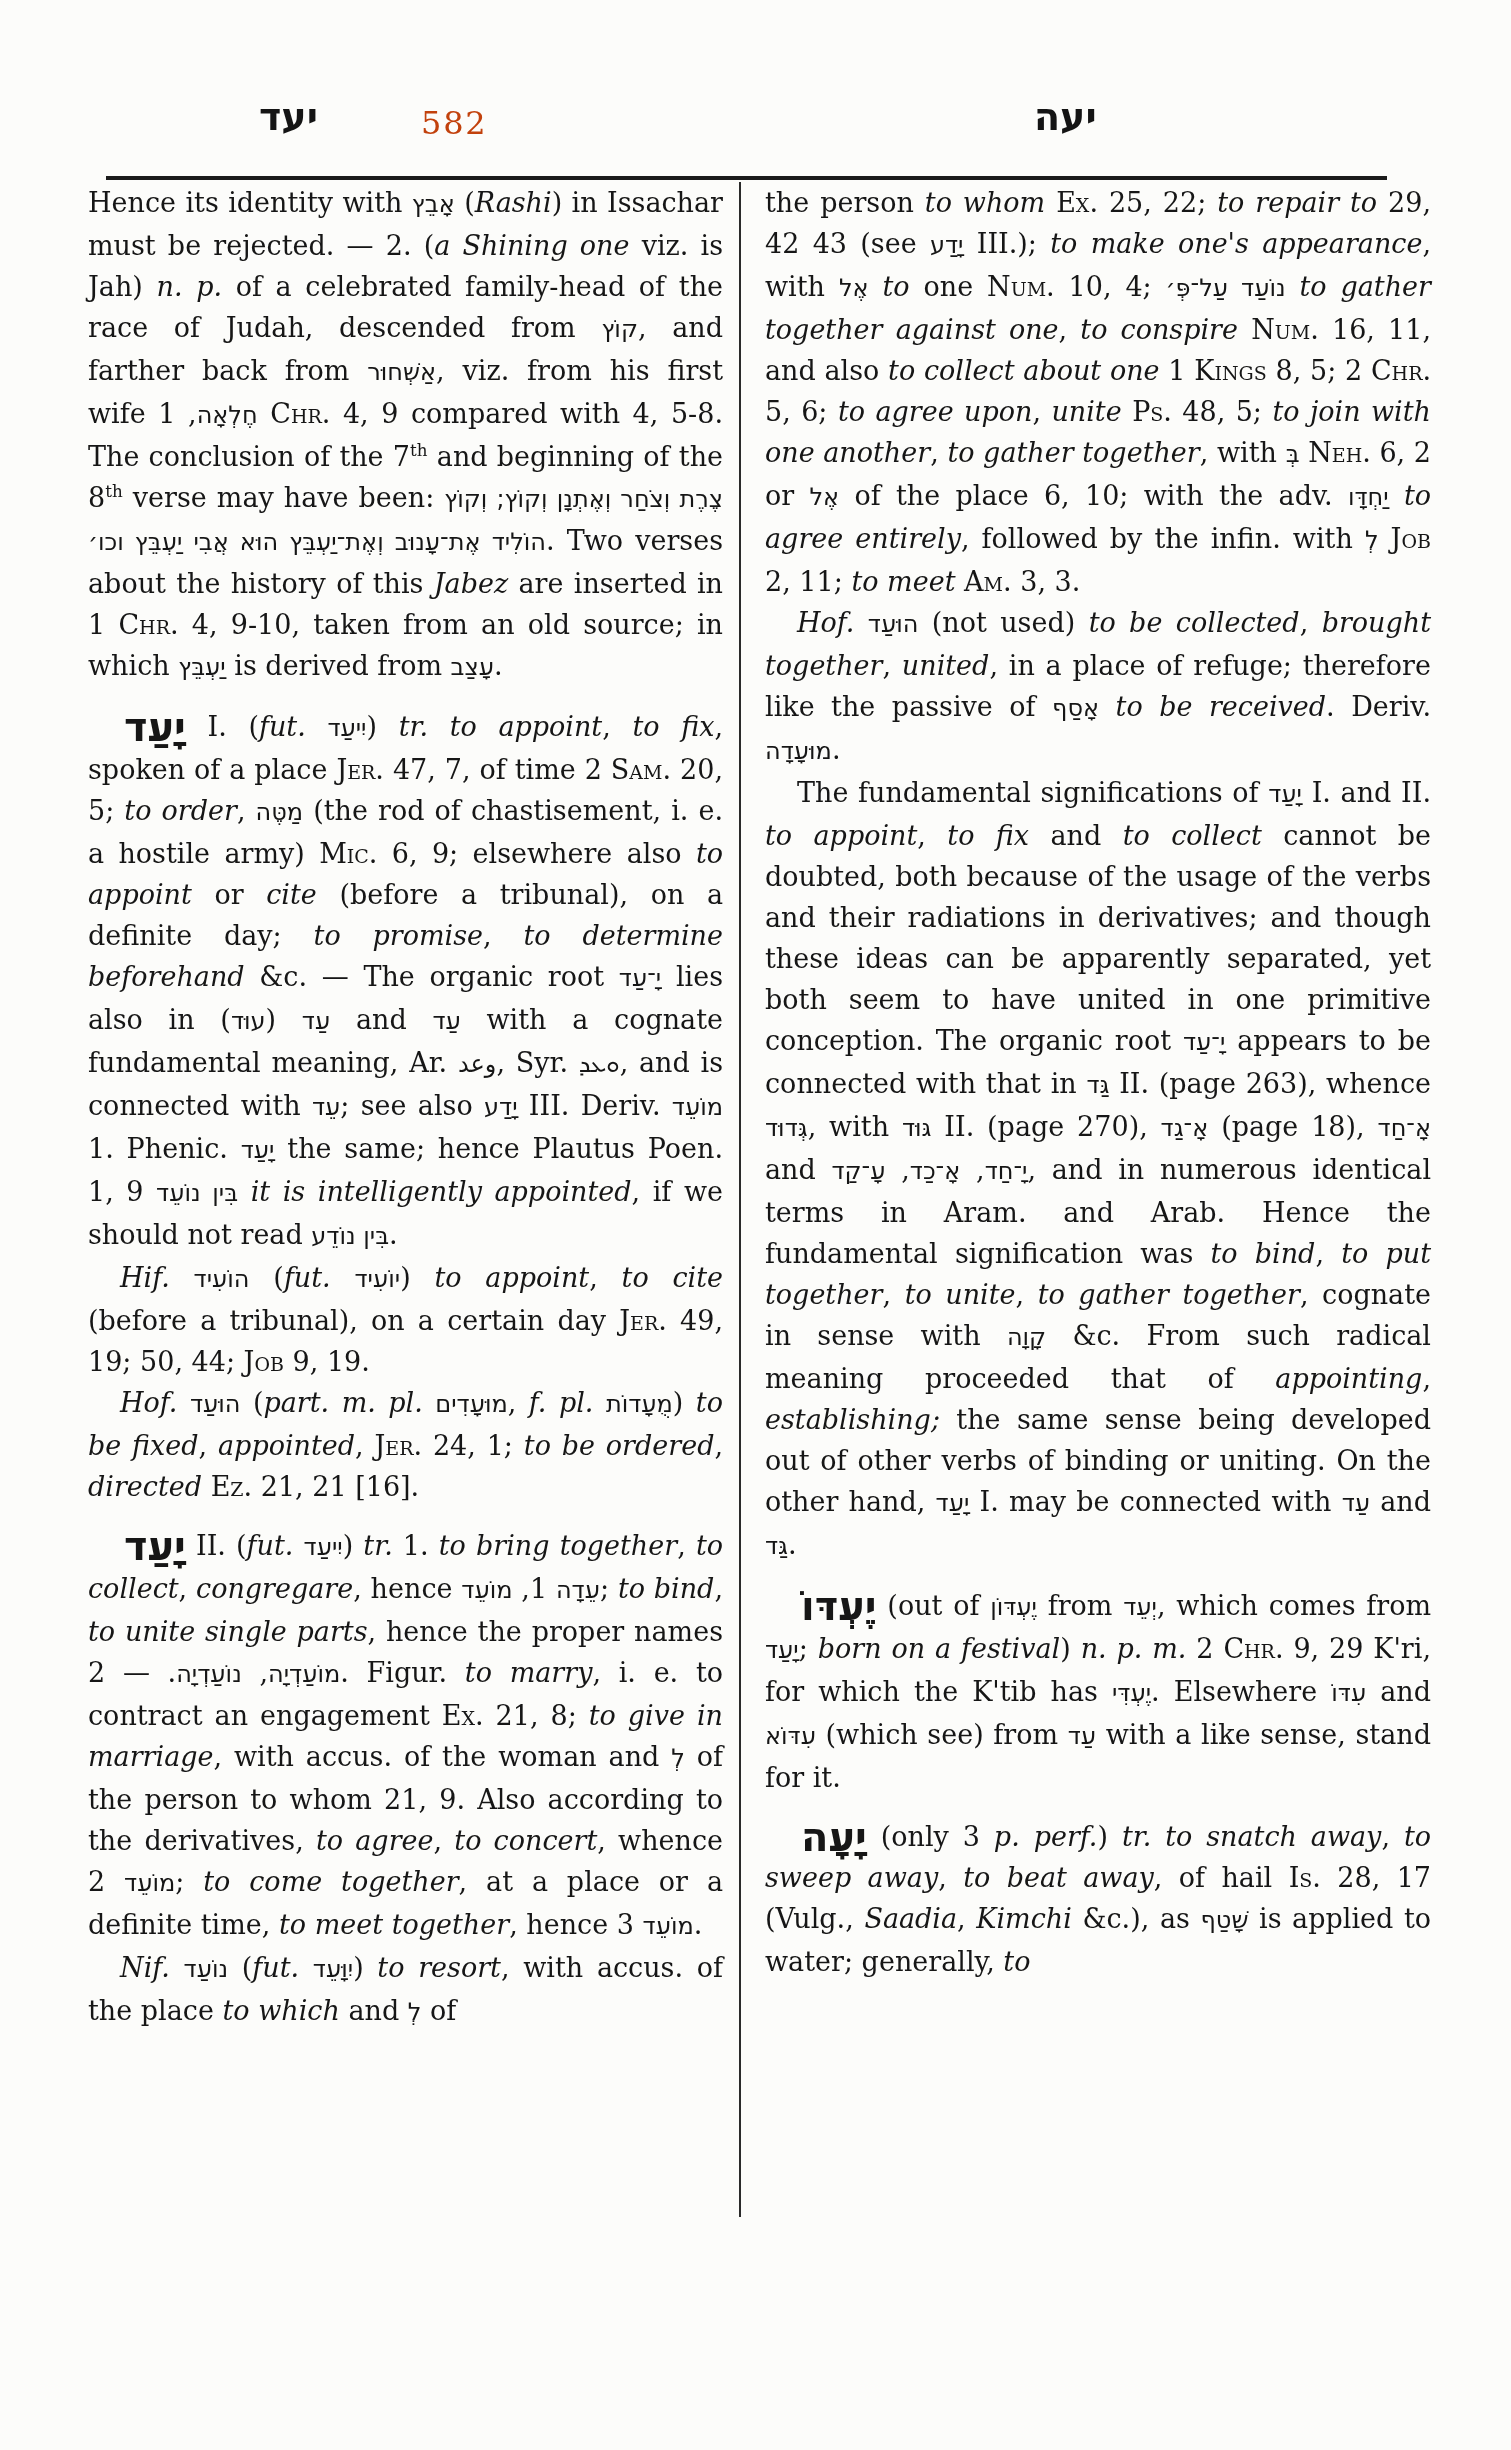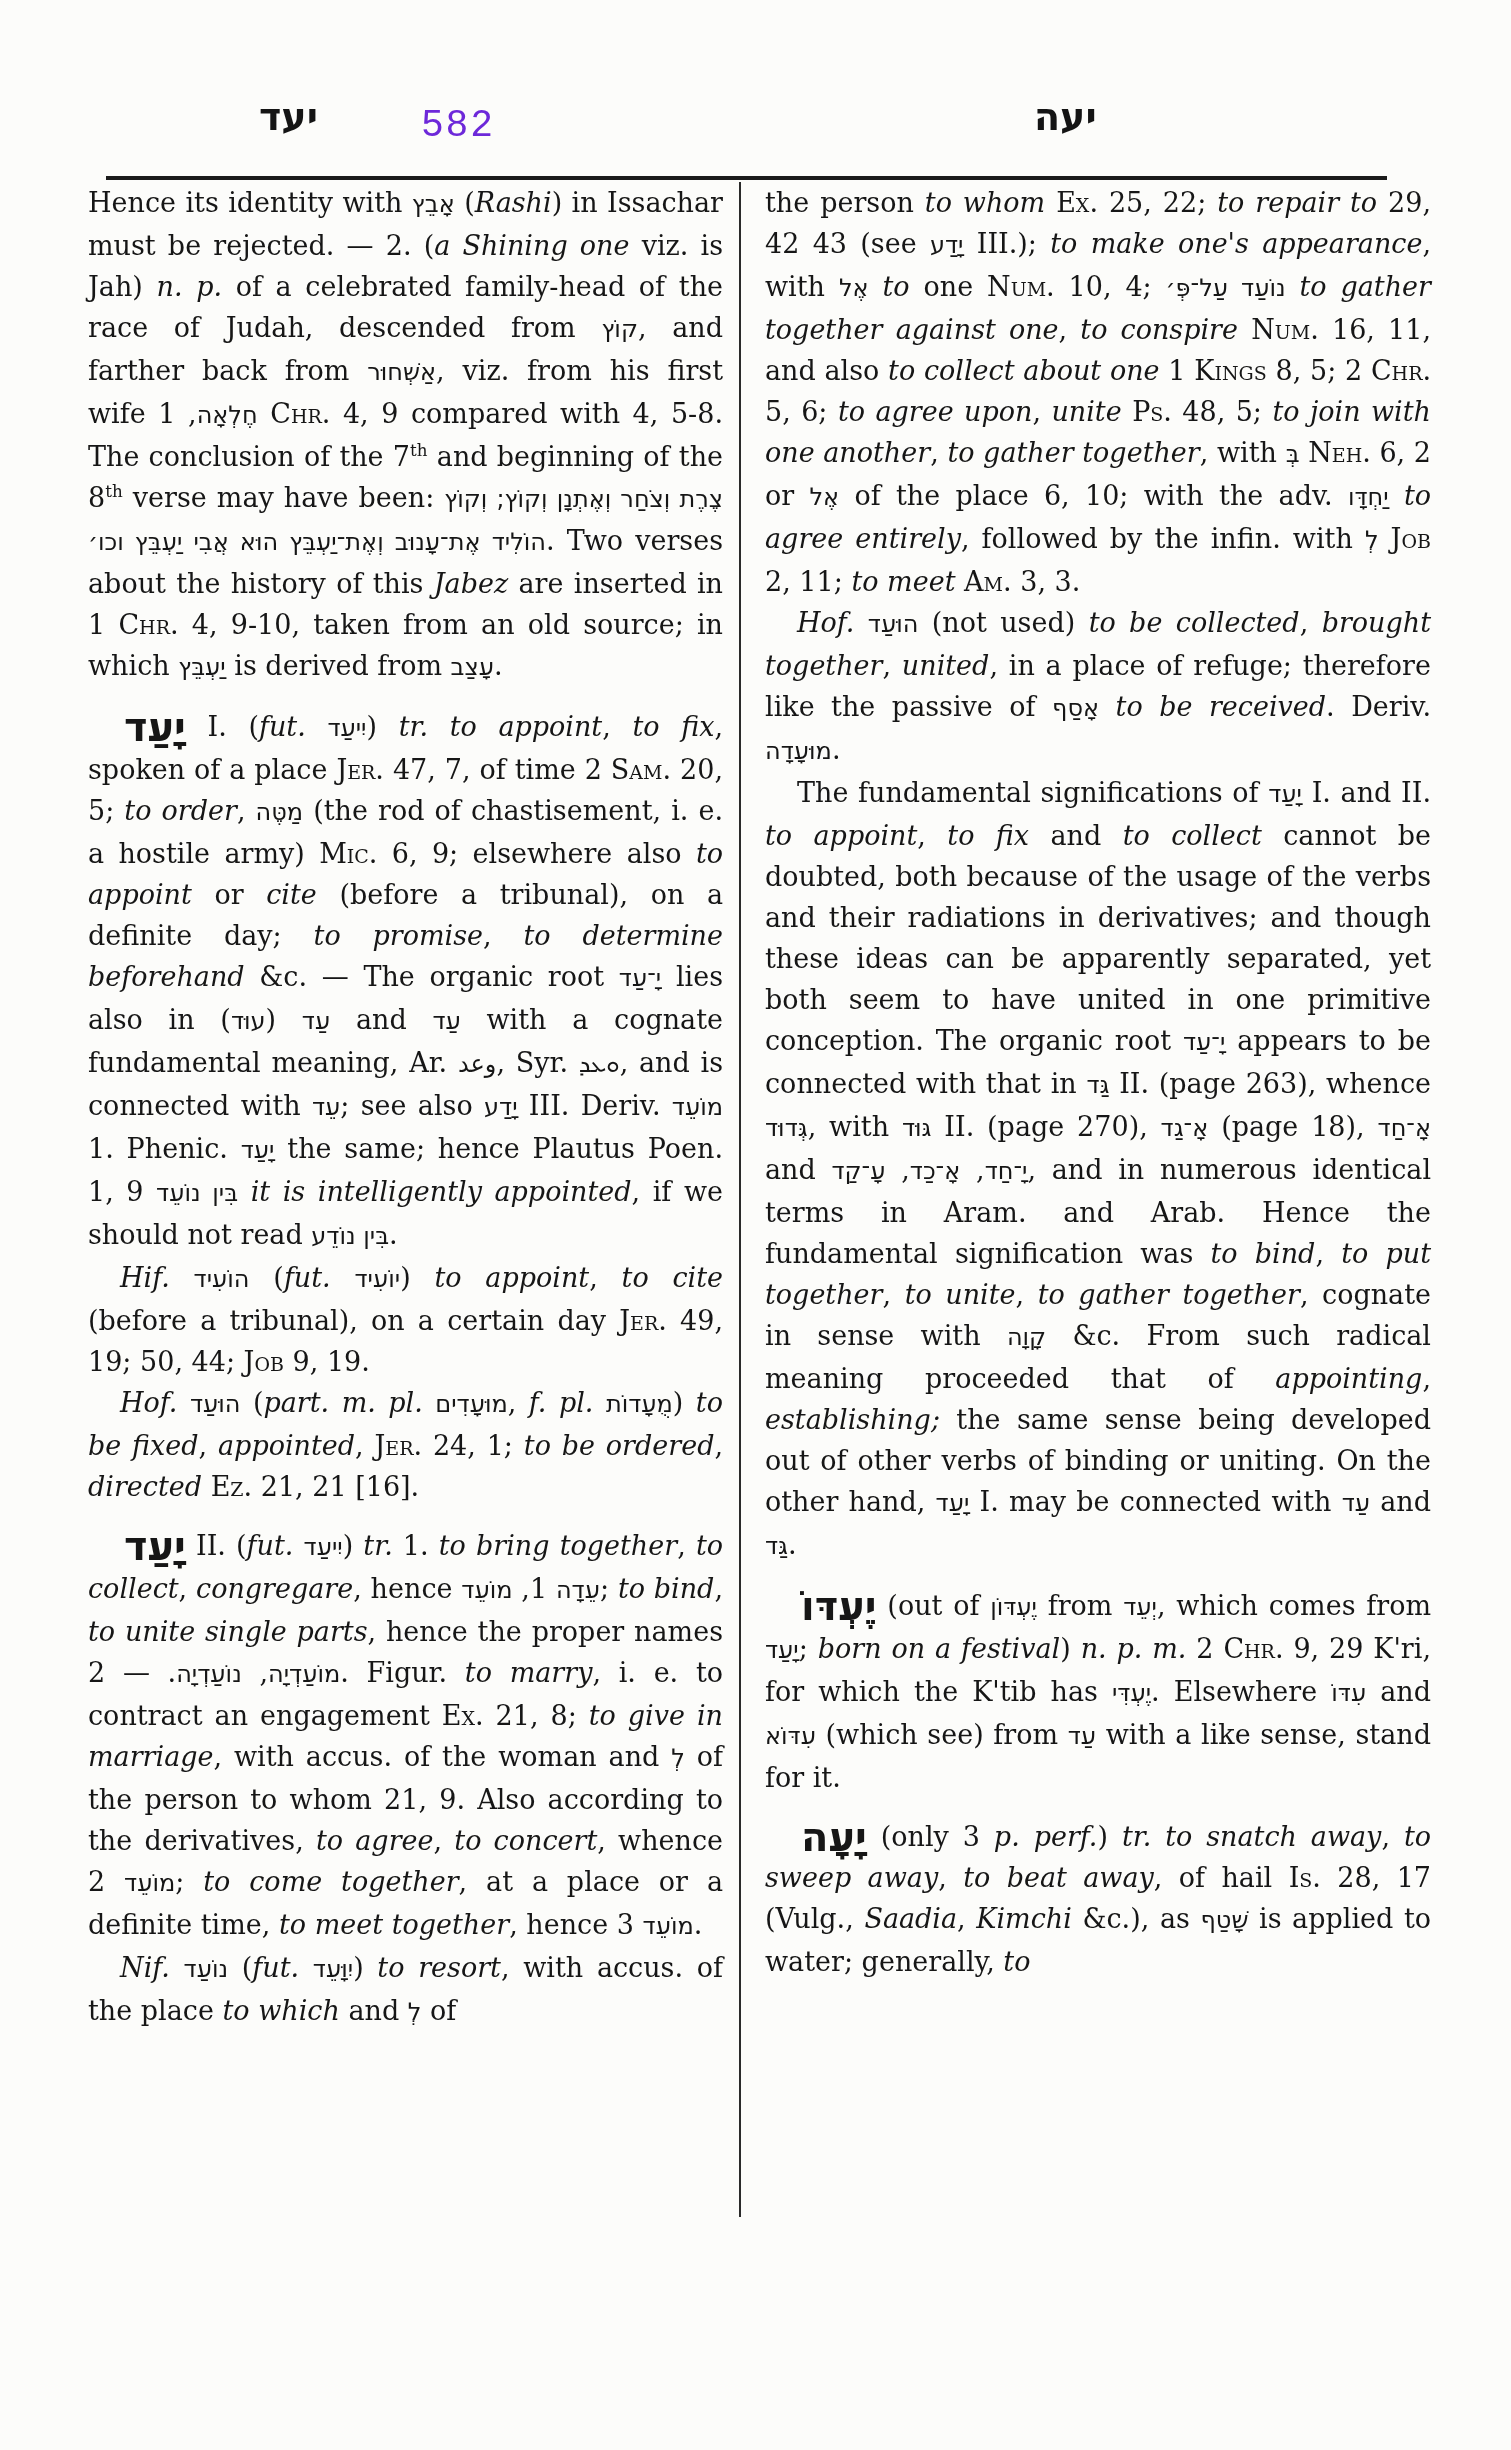--- a/index.html
+++ b/index.html
@@ -14,24 +14,23 @@
   }
   .header-catchword {
     position: absolute;
     font-family: "DejaVu Sans", sans-serif;
     font-weight: bold;
     font-size: 38px;
     color: #141414;
   }
   .header-pagenum {
     position: absolute;
-    font-size: 38px;
+    font-size: 32px;
     letter-spacing: 1.8px;
-    color: #6d28d9;
-    font-family: Liberation Mono, monospace;
+    color: #c2410c;
   }
   .header-rule {
     position: absolute;
     left: 106px;
     top: 176px;
     width: 1281px;
     height: 3.6px;
     background: #1b1b1b;
   }
   .column-divider {

